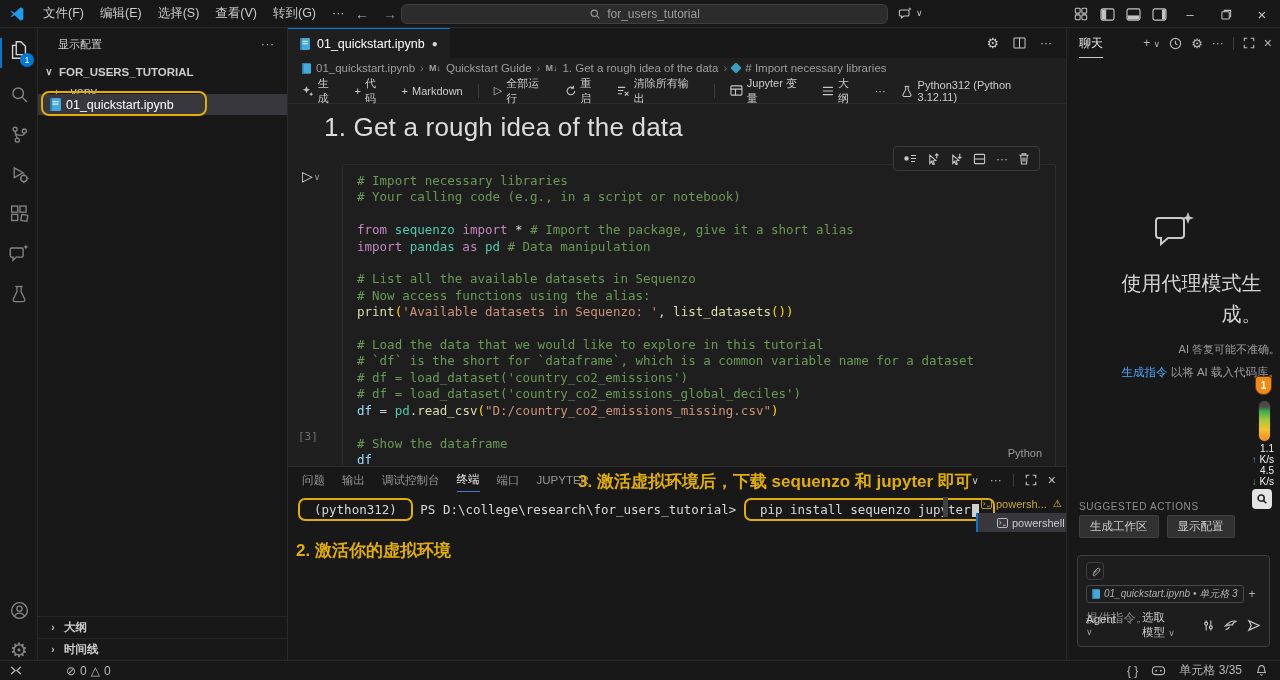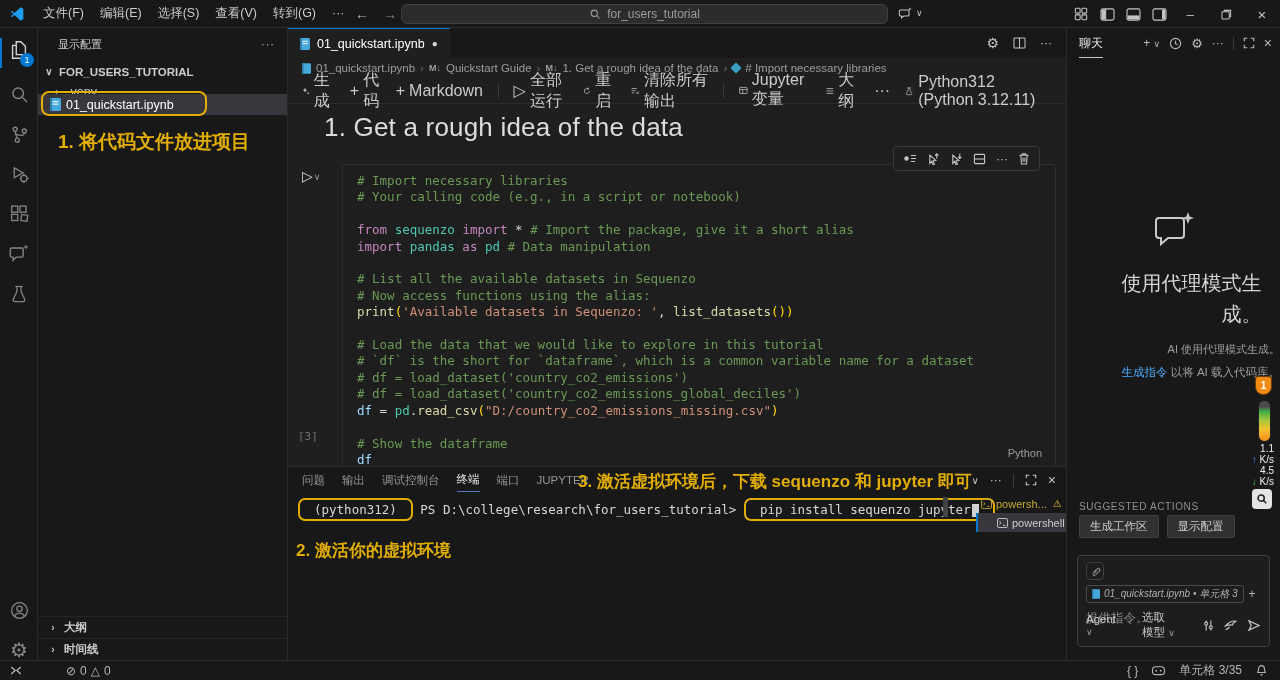--- a/index.html
+++ b/index.html
@@ -58,21 +58,21 @@
   .tab { height:30px; padding:0 12px; background:#1f1f1f; border-top:1px solid #0078d4;
     display:flex; align-items:center; gap:7px; font-size:12.5px; color:#ffffff; }
   .tab-dot { color:#d7d7d7; font-size:10px; }
   .tab-actions { margin-left:auto; display:flex; align-items:center; gap:14px; padding-right:14px; color:#c5c5c5; }
   .breadcrumbs { position:absolute; left:0; top:30px; width:100%; height:20px; display:flex; align-items:center;
     gap:5px; padding-left:14px; font-size:11.5px; color:#9d9d9d; }
   .bc-sep { color:#6e6e6e; }
   .md-ic { font-size:9px; font-weight:bold; color:#9d9d9d; }
   .py-ic { width:8px; height:8px; background:#3b9dbf; transform:rotate(45deg); border-radius:1px; }
   .nbtoolbar { position:absolute; left:0; top:50px; width:100%; height:26px; border-bottom:1px solid #2b2b2b;
-    display:flex; align-items:center; gap:15px; padding-left:14px; font-size:16px; color:#cccccc; }
+    display:flex; align-items:center; gap:15px; padding-left:14px; font-size:11px; color:#cccccc; }
   .tb-item { display:flex; align-items:center; gap:4px; }
   .tb-div { width:1px; height:14px; background:#3c3c3c; }
   .kernel { margin-left:auto; display:flex; align-items:center; gap:5px; padding-right:14px; }
 
   .nbarea { position:absolute; left:0; top:76px; width:100%; height:362px; overflow:hidden; }
   .nb-h1 { margin:8px 0 0 36px; font-size:26px; color:#dcdcdc; font-weight:500; letter-spacing:.2px; }
   .cell { position:absolute; left:12px; right:10px; top:60px; }
   .cell-run { position:absolute; left:2px; top:4px; display:flex; align-items:flex-start; gap:1px;
     color:#d7d7d7; font-size:14px; }
   .cell-run .small { font-size:9px; color:#9d9d9d; margin-top:4px; }
@@ -302,21 +302,20 @@
     <div class="tree-row sel" style="top:66px">
       <svg width="11" height="13" viewBox="0 0 11 13">
           <rect width="11" height="13" rx="1.5" fill="#45a9dc"></rect>
           <rect x="2.5" y="3" width="6" height="1.2" fill="#e8f6ff"></rect>
           <rect x="2.5" y="5.5" width="6" height="1.2" fill="#e8f6ff"></rect>
           <rect x="0" y="0" width="2" height="13" fill="#2d7fae"></rect>
         </svg>
       <span>01_quickstart.ipynb</span>
     </div>
     <div class="ybox-side"></div>
-    <div class="note side-note">1. 将代码文件放进项目</div>
     <div class="side-sec" style="bottom:22px">
       <span class="chev">›</span>
       <span id="side-sec-0">大纲</span>
     </div>
     <div class="side-sec" style="bottom:0">
       <span class="chev">›</span>
       <span id="side-sec-1">时间线</span>
     </div>
   </div>
 
@@ -552,21 +551,21 @@
           </svg>
         </span>
       <span style="font-size:14px">×</span>
     </div>
     <div class="chat-empty">
       <svg width="46" height="42" viewBox="0 0 46 42" style="margin:0 auto" fill="none" stroke="#c8c8c8" stroke-width="2">
           <path d="M8 8h22a3 3 0 0 1 3 3v14a3 3 0 0 1-3 3H17l-7 6v-6H8a3 3 0 0 1-3-3V11a3 3 0 0 1 3-3z"></path>
           <path d="m37 2 1.6 4.4L43 8l-4.4 1.6L37 14l-1.6-4.4L31 8l4.4-1.6z" fill="#c8c8c8" stroke="none"></path>
         </svg>
       <div class="big">使用代理模式生成。</div>
-      <div class="disc">AI 使用代理模式生成。</div>
+      <div class="disc">AI 答复可能不准确。</div>
       <div class="instr"><span class="chat-link">生成指令</span><span> 以将 AI 载入代码库。</span></div>
     </div>
     <div class="sugg-label">SUGGESTED ACTIONS</div>
     <div class="sugg-row" id="sugg-row">
         <button class="sugg-btn">生成工作区</button>
         <button class="sugg-btn">显示配置</button>
       </div>
     <div class="chat-input">
       <div class="clip-box">
         <svg width="11" height="11" viewBox="0 0 14 14" fill="none" stroke="#b9b9b9" stroke-width="1.2">

